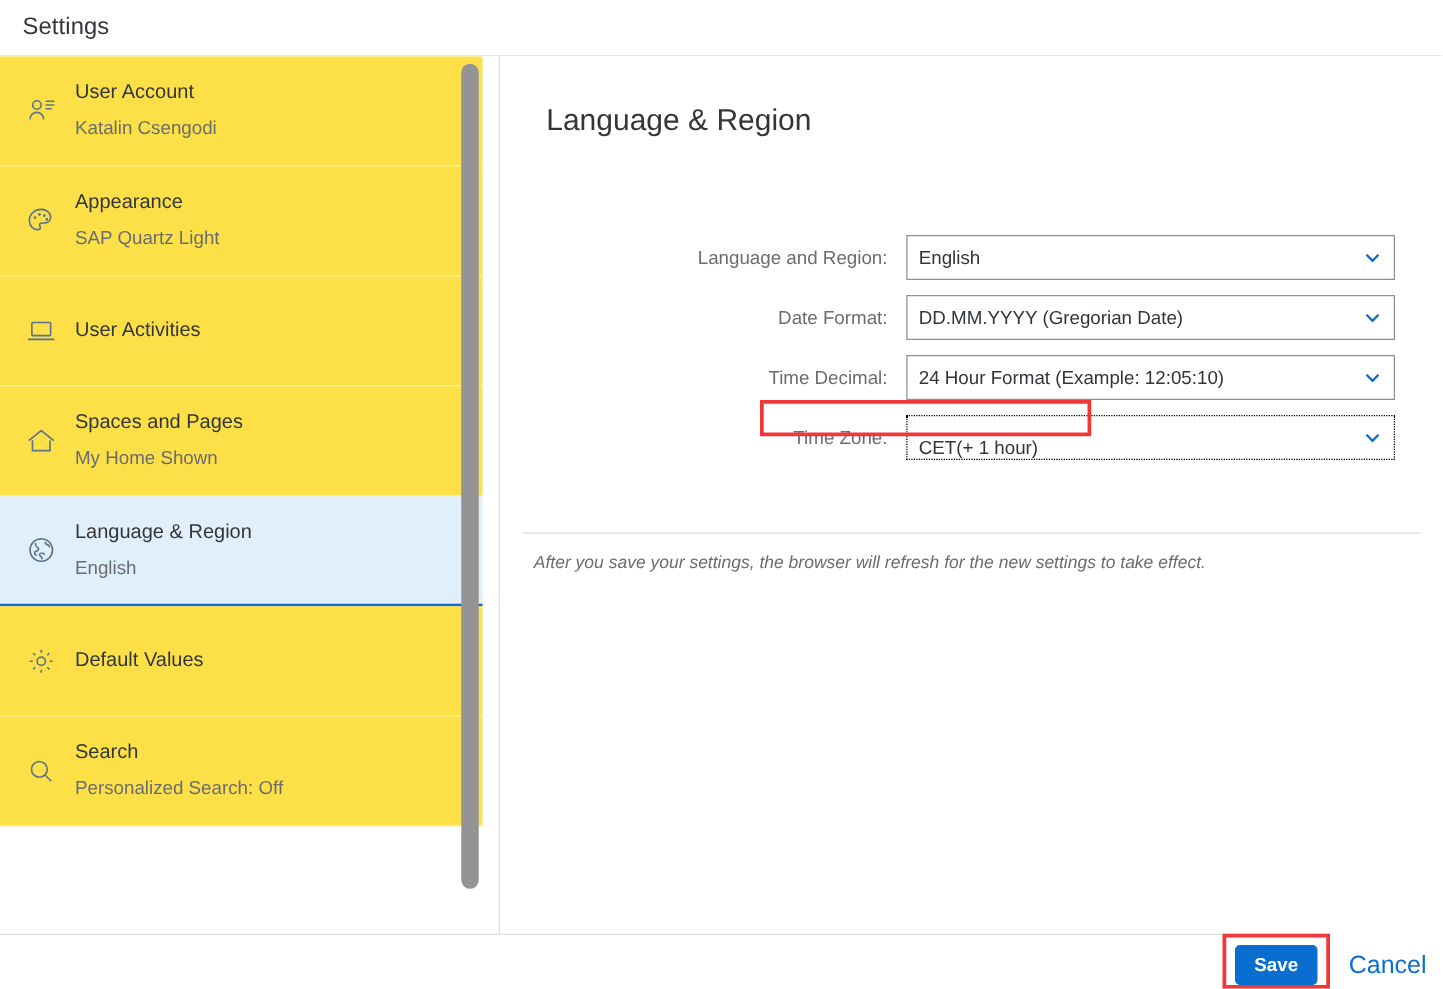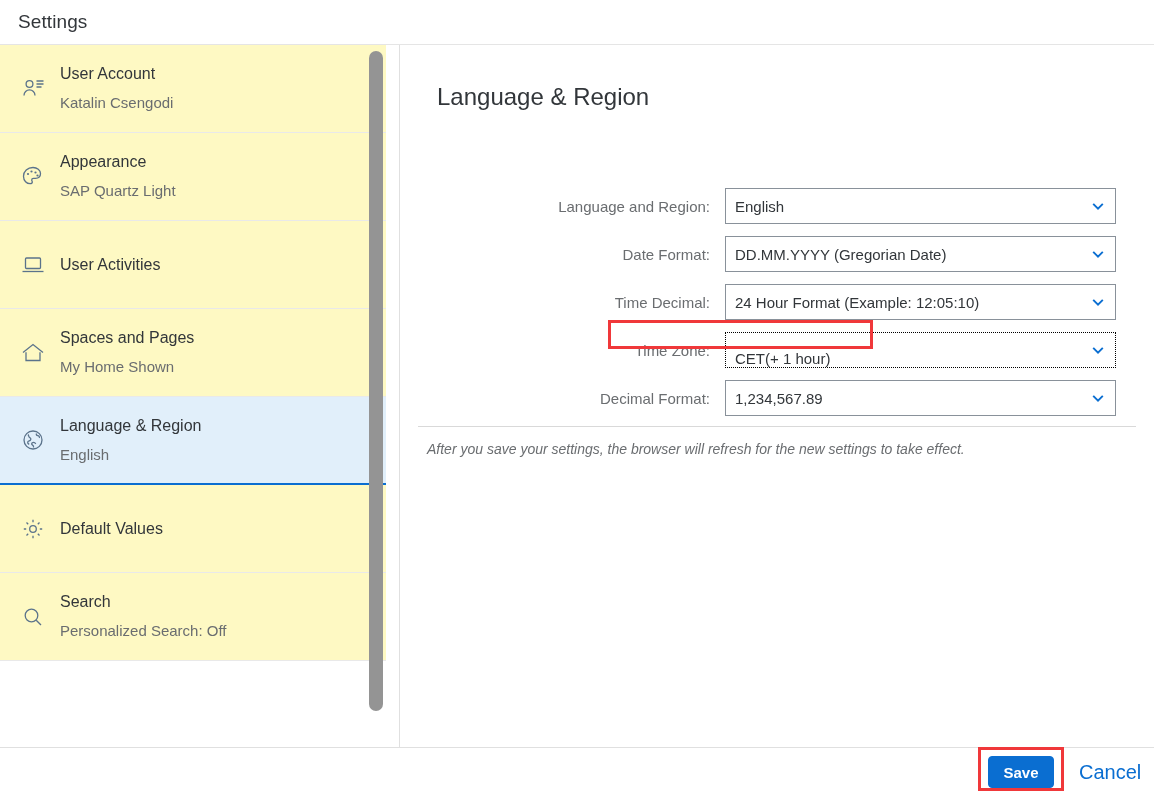--- a/index.html
+++ b/index.html
@@ -37,21 +37,21 @@
     overflow: hidden;
   }
   .nav-list { position: absolute; left:0; top:0; width: 386px; }
 
   .nav-item {
     position: relative;
     display: flex; align-items: center;
     height: 88px;
     padding-left: 12px;
     border-bottom: 1px solid #e9e9e9;
-    background: #fef9c3;
+    background: #fde047;
     cursor: pointer;
   }
   .nav-item.selected {
     background: #e1effa;
     border-bottom: 2px solid #0a6ed1;
   }
   .nav-icon {
     width: 42px; min-width: 42px; height: 42px;
     display: flex; align-items: center; justify-content: center;
     color: #5b738b;
@@ -126,21 +126,21 @@
   }
   .note {
     position: absolute; left: 27px; top: 396px;
     font-size: 14px; color: #6a6d70; font-style: italic;
     white-space: nowrap;
   }
 
   
   .footer {
     position: absolute; left: 0; top: 747px;
-    width: 1154px; height: 44px;
+    width: 1064px; height: 44px;
     background: #ffffff;
     border-top: 1px solid #e0e0e0;
   }
   .btn-save {
     position: absolute; left: 988px; top: 8px;
     height: 32px; min-width: 66px; padding: 0 13px;
     background: #0a6ed1; color: #ffffff;
     border: 1px solid #0a6ed1; border-radius: 4px;
     font-size: 15px; font-weight: bold;
     font-family: "Liberation Sans", sans-serif;
@@ -312,31 +312,20 @@
             <div class="flabel">Time Zone:</div>
             <div class="fctrl focused">
               <div class="fval">CET(+ 1 hour)</div>
               <div class="chev">
                 <svg width="16" height="16" viewBox="0 0 16 16" fill="none" stroke="currentColor" stroke-width="1.9">
                   <path d="M3.2 5.8 8 10.6l4.8-4.8"></path>
                 </svg>
               </div>
             </div>
           </div>
-          <div class="frow">
-            <div class="flabel">Decimal Format:</div>
-            <div class="fctrl">
-              <div class="fval">1,234,567.89</div>
-              <div class="chev">
-                <svg width="16" height="16" viewBox="0 0 16 16" fill="none" stroke="currentColor" stroke-width="1.9">
-                  <path d="M3.2 5.8 8 10.6l4.8-4.8"></path>
-                </svg>
-              </div>
-            </div>
-          </div>
         </div>
 
       <div class="divider"></div>
       <div class="note">After you save your settings, the browser will refresh for the new settings to take effect.</div>
     </div>
 
   </div>
 
   <div class="footer">
     <button class="btn-save">Save</button>

